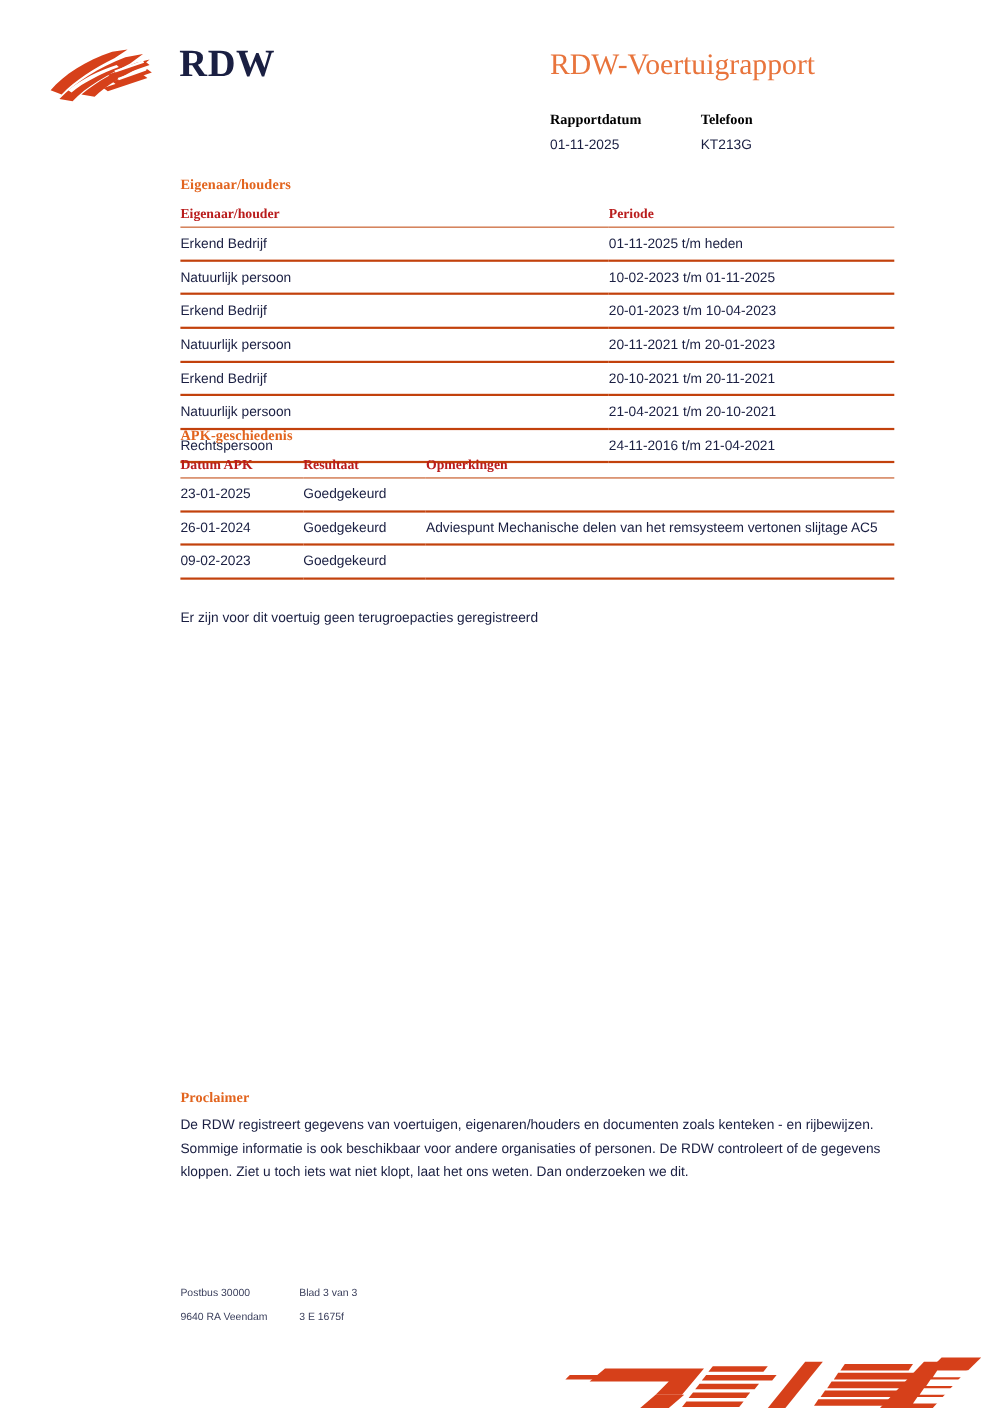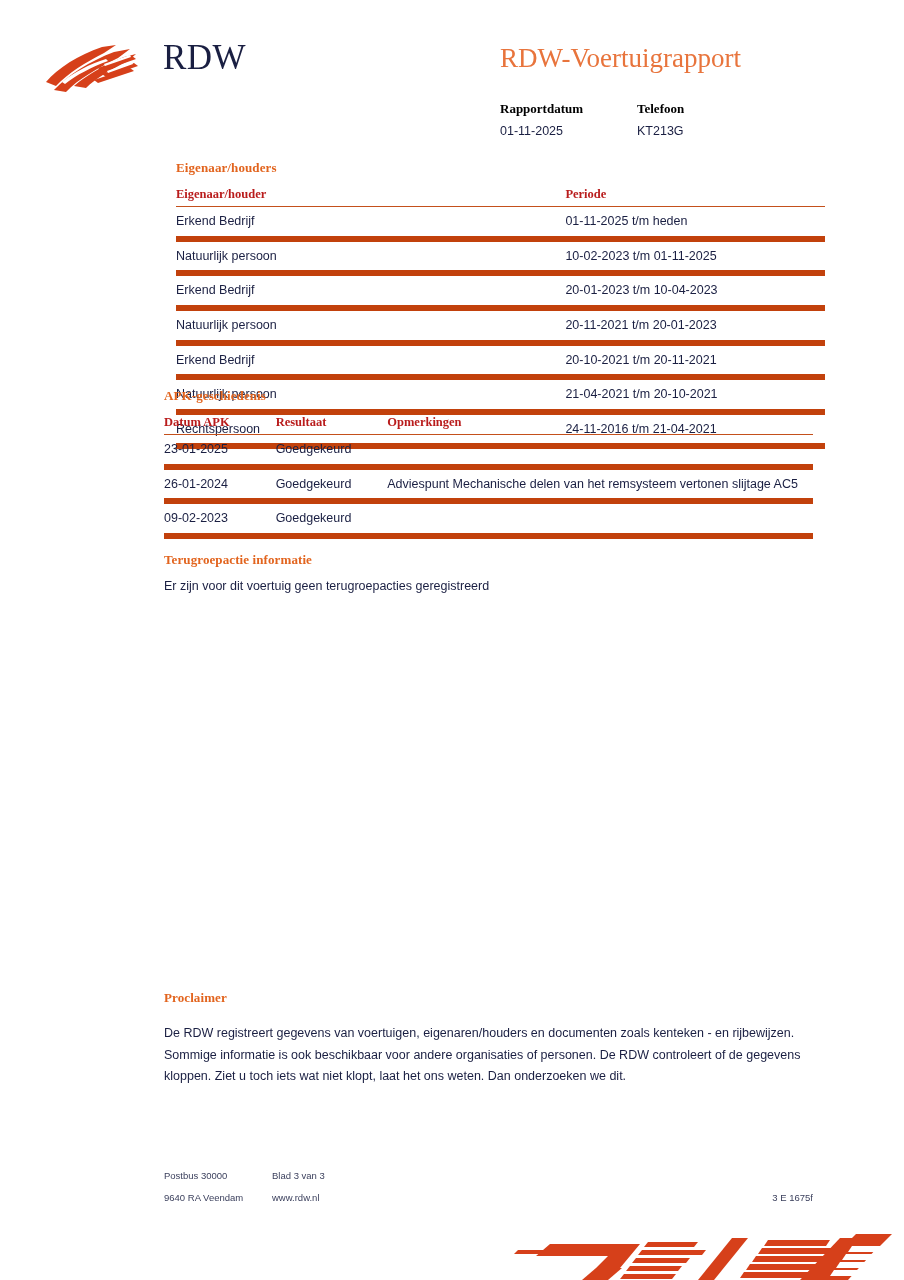--- a/index.html
+++ b/index.html
@@ -23,21 +23,21 @@
     top: 42px;
     width: 112px;
     height: 56px;
   }
   #header-logo-text {
     position: absolute;
     left: 163px;
     top: 40px;
     font-family: "Liberation Serif", serif;
     font-size: 35px;
-    font-weight: 400;
+    font-weight: 700;
     letter-spacing: 0.5px;
     color: #1a1f42;
     line-height: 1;
   }
   #report-title {
     position: absolute;
     left: 500px;
     top: 42px;
     font-family: "Liberation Serif", serif;
     font-size: 27px;
@@ -89,38 +89,38 @@
     color: #b91c1c;
     text-align: left;
     padding: 0 0 4px 0;
     border-bottom: 1.4px solid #c4501b;
     vertical-align: bottom;
   }
   table.rdw-table td {
     font-size: 12.5px;
     color: #1a1f42;
     padding: 4px 0 4px 0;
-    border-bottom: 6px solid #c2410c;
+    border-bottom: 2px solid #c2410c;
     vertical-align: top;
     line-height: 1.65;
   }
   .ta-right { }
 
-  #owners-section { position: absolute; left: 164px; top: 160px; width: 649px; margin-left: 12px; }
+  #owners-section { position: absolute; left: 164px; top: 160px; width: 649px; }
   #owners-section .section-heading { margin-bottom: 11px; display: block; }
 
   #apk-section { position: absolute; left: 164px; top: 388px; width: 649px; }
   #apk-section .section-heading { margin-bottom: 11px; display: block; }
 
   #recall-section { position: absolute; left: 164px; top: 552px; width: 649px; }
   #recall-section .section-heading { margin-bottom: 9px; display: block; }
   #recall-text { font-size: 12.5px; color: #1a1f42; line-height: 1.5; }
 
   #proclaimer-section { position: absolute; left: 164px; top: 990px; width: 649px; }
-  #proclaimer-section .section-heading { margin-bottom: 17px; display: block; }
+  #proclaimer-section .section-heading { margin-bottom: 6px; display: block; }
   #proclaimer-text {
     font-size: 12.5px;
     color: #1a1f42;
     line-height: 1.72;
     width: 640px;
   }
 
   
   #footer {
     position: absolute;
@@ -256,37 +256,35 @@
         <tr>
           <td>09-02-2023</td>
           <td>Goedgekeurd</td>
           <td></td>
         </tr>
       </tbody>
   </table>
 </div>
 
 <div id="recall-section">
-  <span class="section-heading">Terugroepactie informatie</span>
   <div id="recall-text">Er zijn voor dit voertuig geen terugroepacties geregistreerd</div>
 </div>
 
 <div id="proclaimer-section">
   <span class="section-heading">Proclaimer</span>
   <div id="proclaimer-text">De RDW registreert gegevens van voertuigen, eigenaren/houders en documenten zoals kenteken - en rijbewijzen. Sommige informatie is ook beschikbaar voor andere organisaties of personen. De RDW controleert of de gegevens kloppen. Ziet u toch iets wat niet klopt, laat het ons weten. Dan onderzoeken we dit.</div>
 </div>
 
 <div id="footer">
   <div class="footer-row">
     <span class="fc1">Postbus 30000</span>
     <span class="fc3">Blad 3 van 3</span>
   </div>
   <div class="footer-row">
     <span class="fc1">9640 RA Veendam</span>
-    <span class="fc2">www.rdw.nl</span>
     <span class="fc3">3 E 1675f</span>
   </div>
 </div>
 
 <div id="bottom-graphic">
   <svg viewBox="0 0 404 56" width="404" height="56" aria-hidden="true">
     <g fill="#d6401a">
       <path d="M18,26 L70,26 L66,30 L14,30 Z"></path>
       <path d="M50,20 L140,20 L120,44 L96,44 L108,32 L36,32 Z"></path>
       <path d="M96,44 L122,44 L108,56 L82,56 Z"></path>

